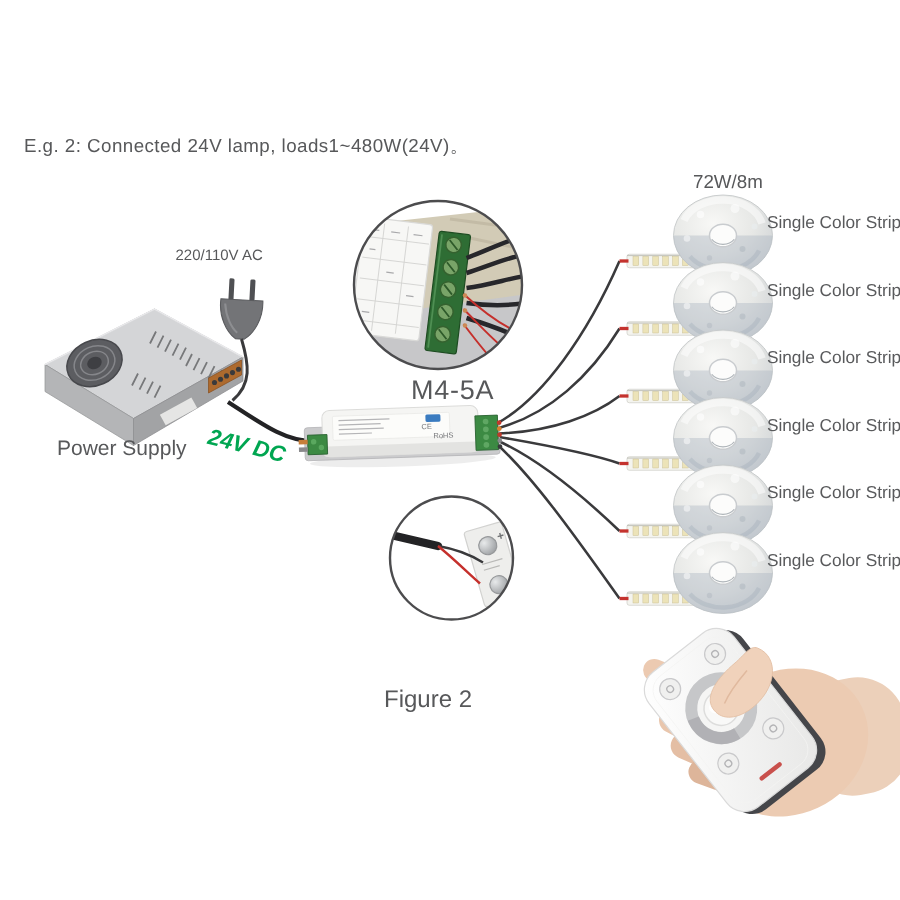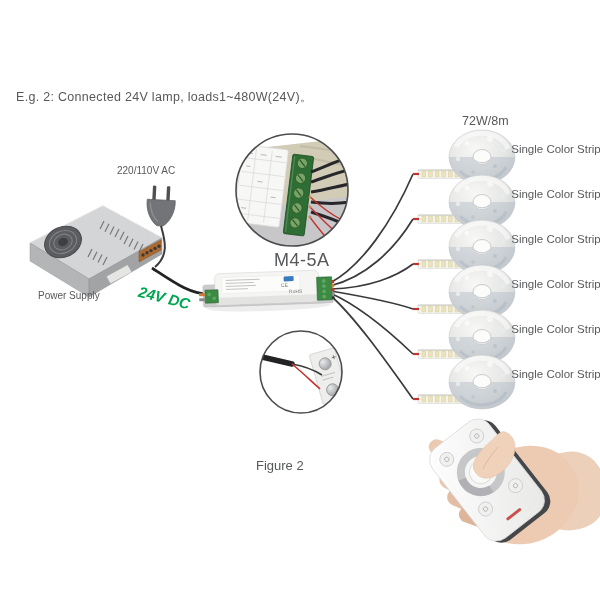--- a/index.html
+++ b/index.html
@@ -2,28 +2,28 @@
 <html><head>
 <meta charset="utf-8">
 <style>
   html,body{margin:0;padding:0;background:#fff;}
   .stage{position:relative;width:600px;height:600px;background:#ffffff;overflow:hidden;
          font-family:"Liberation Sans", sans-serif;color:#57585a;}
   .stage svg{position:absolute;left:0;top:0;}
   .lbl{position:absolute;white-space:nowrap;color:#57585a;}
   #title{left:16px;top:89px;font-size:12.5px;letter-spacing:.3px;}
   #ac-label{left:117px;top:165px;font-size:10px;}
-  #ps-label{left:38px;top:290px;font-size:10px;}
+  #ps-label{left:38px;top:290px;font-size:14px;}
   #dc-label{left:141px;top:283px;font-size:15px;font-weight:bold;font-style:italic;
             transform:rotate(14deg);transform-origin:left top;}
   #model-label{left:253px;top:250px;font-size:18px;letter-spacing:.5px;margin-left:21px;}
   #watt-label{left:462px;top:114px;font-size:12.5px;}
   .strip-label{position:absolute;left:508px;width:96px;text-align:center;
                font-size:11.5px;line-height:15px;white-space:normal;color:#595a5c;}
-  #figure-label{left:256px;top:458px;font-size:13px;}
+  #figure-label{left:256px;top:458px;font-size:16px;}
   .tinymark{position:absolute;font-size:5px;line-height:5px;color:#76777a;transform:rotate(-2deg);}
   #ce-mark{left:281px;top:283px;}
   #rohs-mark{left:289px;top:289px;}
 </style>
 </head>
 <body>
 
 <div class="stage">
 
 <svg width="600" height="600" viewBox="0 0 600 600">

